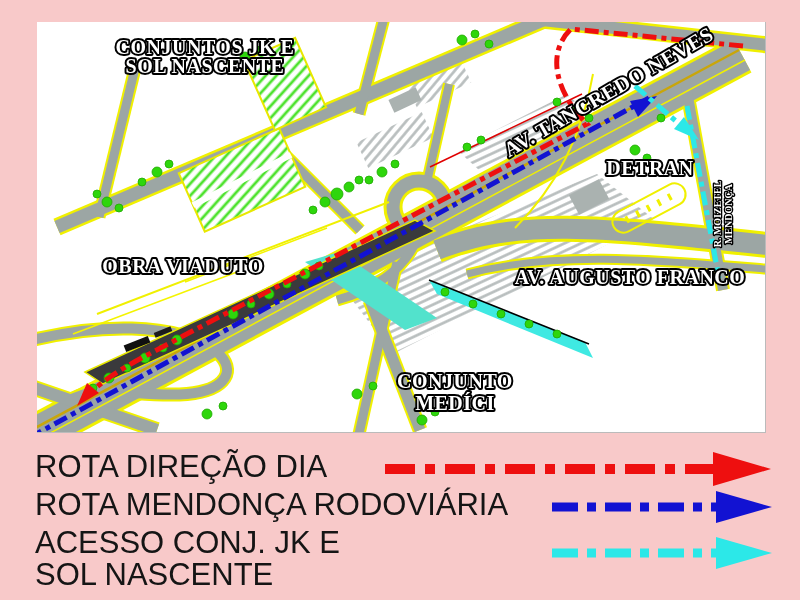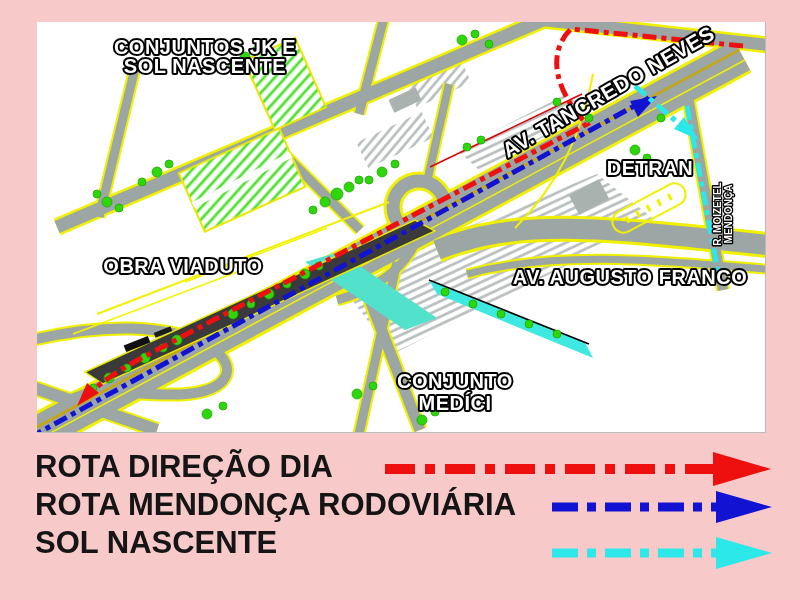--- a/index.html
+++ b/index.html
@@ -4,32 +4,32 @@
 <style>
   html,body{margin:0;padding:0;}
   body{
     width:800px;height:600px;overflow:hidden;
     background:#f8c9c9;
     font-family:"Liberation Sans", sans-serif;
   }
   .frame{position:relative;width:800px;height:600px;background:#f8c9c9;}
   .map{
     position:absolute;left:37px;top:22px;width:728px;height:410px;
-    background:#ffffff;border-right:1px solid #bbb;border-bottom:1px solid #bbb;
+    background:#ffffff;border-right:1px solid #bbb;border-bottom:1px solid #bbb;font-family:Liberation Serif, serif;
   }
   .map svg{display:block;width:728px;height:410px;}
   .maplabel{
     font-weight:bold;fill:#ffffff;stroke:#000000;stroke-width:4px;
     paint-order:stroke;stroke-linejoin:round;text-anchor:middle;
     font-size:20px;letter-spacing:0.5px;
   }
   .maplabel.big{font-size:21px;}
   .maplabel.tiny{font-size:10px;stroke-width:2.6px;letter-spacing:0;}
   .lg-label{
-    position:absolute;color:#151515;font-weight:bold;font-size:31px;
+    position:absolute;color:#151515;font-weight:normal;font-size:31px;
     white-space:nowrap;letter-spacing:0px;line-height:32px;
   }
   .lg-arrow{position:absolute;}
 </style>
 </head>
 <body>
 
 <div class="frame">
 
   <div class="map">
@@ -226,20 +226,21 @@
       <polygon points="330,1 388,18 330,35" fill="#ee0f0f"></polygon>
     </svg>
 
     <div class="lg-label" style="left:35px;top:489px">ROTA MENDONÇA RODOVIÁRIA</div>
     <svg class="lg-arrow" style="left:552px;top:490px" width="222" height="34">
       <line x1="0" y1="17" x2="164" y2="17" stroke-width="9" stroke-dasharray="26 9 9 9" stroke="#1212d2"></line>
       <polygon points="164,1 220,17 164,33" fill="#1212d2"></polygon>
     </svg>
 
     <div class="lg-label" style="left:35px;top:527px">
+      <span style="display:block">ACESSO CONJ. JK E</span>
       <span style="display:block">SOL NASCENTE</span>
     </div>
     <svg class="lg-arrow" style="left:552px;top:536px" width="222" height="34">
       <line x1="0" y1="17" x2="164" y2="17" stroke-width="9" stroke-dasharray="26 9 9 9" stroke="#2ce8e8"></line>
       <polygon points="164,1 220,17 164,33" fill="#2ce8e8"></polygon>
     </svg>
 
   </div>
 </div>
 

